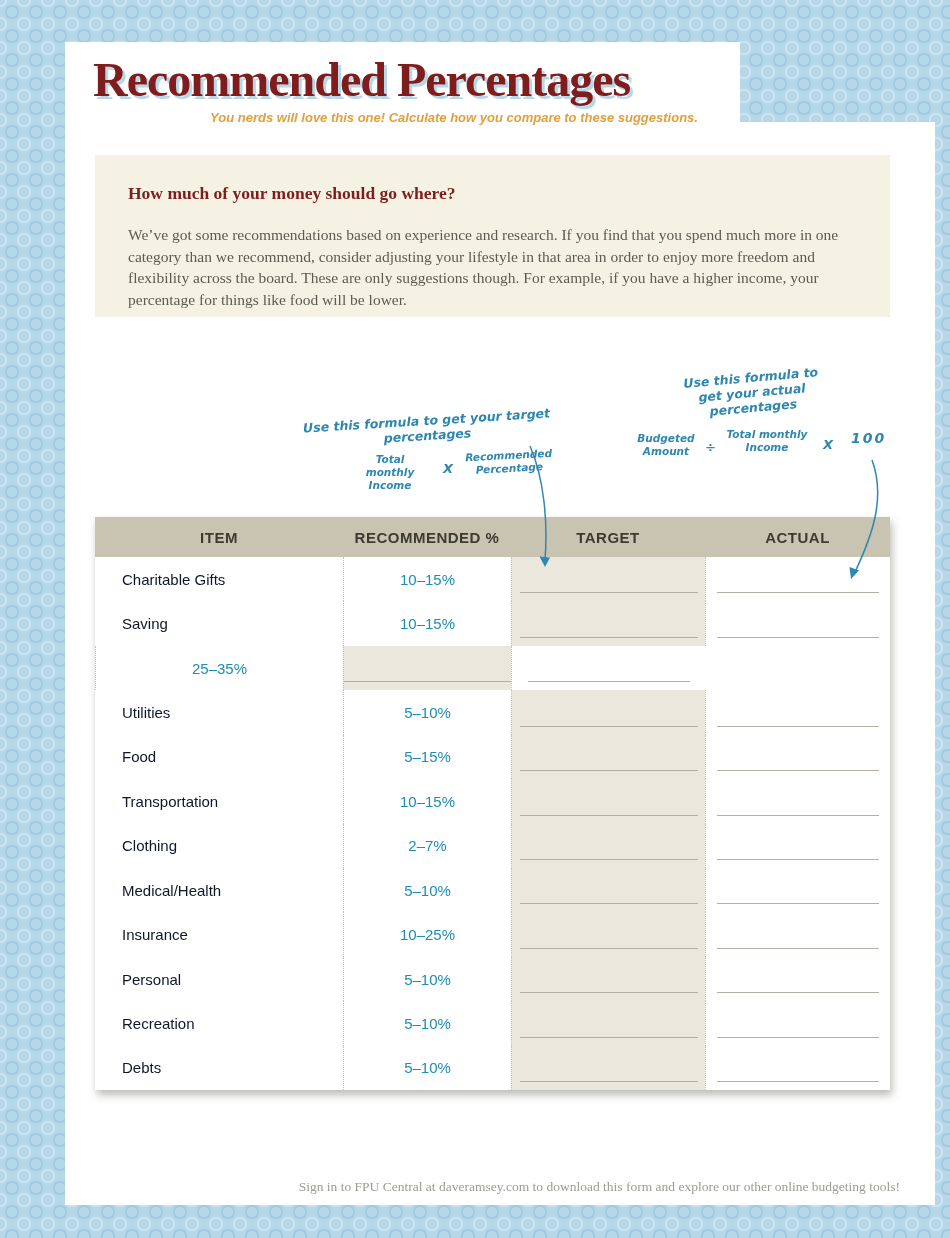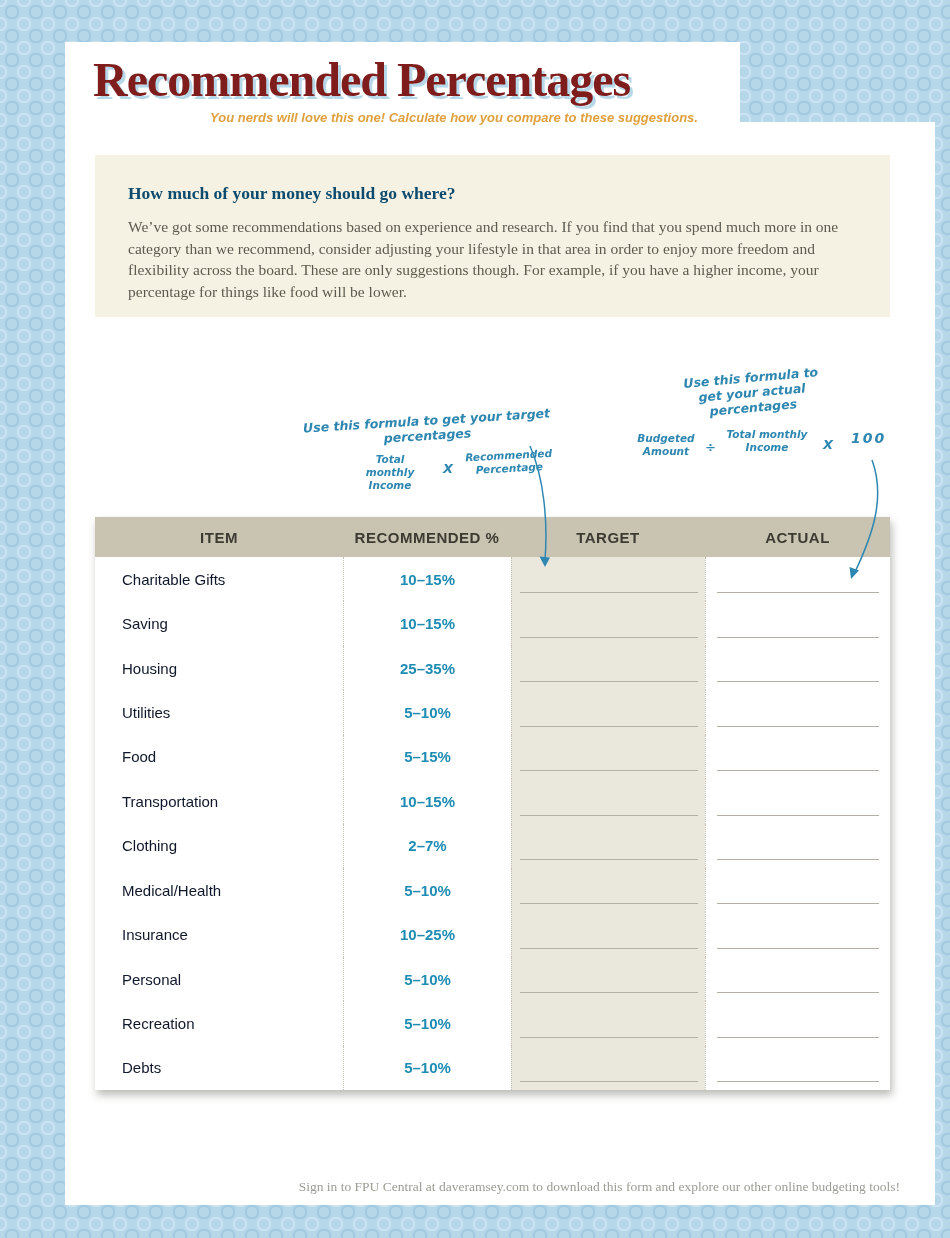--- a/index.html
+++ b/index.html
@@ -43,22 +43,22 @@
   }
   .intro-box {
     position:absolute; left:95px; top:155px; width:795px; height:162px;
     background:#f6f2e3;
     padding:28px 34px 0 33px;
   }
   .intro-heading {
     font-family:"Liberation Serif", serif;
     font-weight:bold;
     font-size:17.5px;
-    color:#0c4a6e;
-    margin-bottom:12px;
+    color:#7f1d1d;
+    margin-bottom:20px;
   }
   .intro-body {
     font-family:"Liberation Serif", serif;
     font-size:15.5px;
     line-height:21.5px;
     color:#5c5b51;
   }
   
   .hand {
     position:absolute;
@@ -106,21 +106,21 @@
   .tbody { background:#ffffff; height:533px; display:flex; flex-direction:column; }
   .trow {
     flex:1;
     display:grid;
     grid-template-columns:248px 168px 194px 185px;
   }
   .cell { display:flex; align-items:center; }
   .cell.item { padding-left:27px; font-size:15px; color:#0f172a; }
   .cell.rec {
     justify-content:center;
-    font-weight:bold; font-size:15px; color:#1e8cb3;
+    font-weight:normal; font-size:15px; color:#1e8cb3;
     border-left:1px dotted #c6c2b5;
     text-align:center;
   }
   .cell.target {
     background:#eae7dd;
     border-left:1px dotted #c6c2b5;
     align-items:flex-end; justify-content:center;
     padding-bottom:8px;
   }
   .cell.actual {
@@ -201,21 +201,20 @@
       <div class="cell rec">10–15%</div>
       <div class="cell target">
           <div class="blank t"></div>
         </div>
       <div class="cell actual">
           <div class="blank a"></div>
         </div>
     </div>
 
     <div class="trow">
-      <div class="cell item">Housing</div>
       <div class="cell rec">25–35%</div>
       <div class="cell target">
           <div class="blank t"></div>
         </div>
       <div class="cell actual">
           <div class="blank a"></div>
         </div>
     </div>
 
     <div class="trow">

